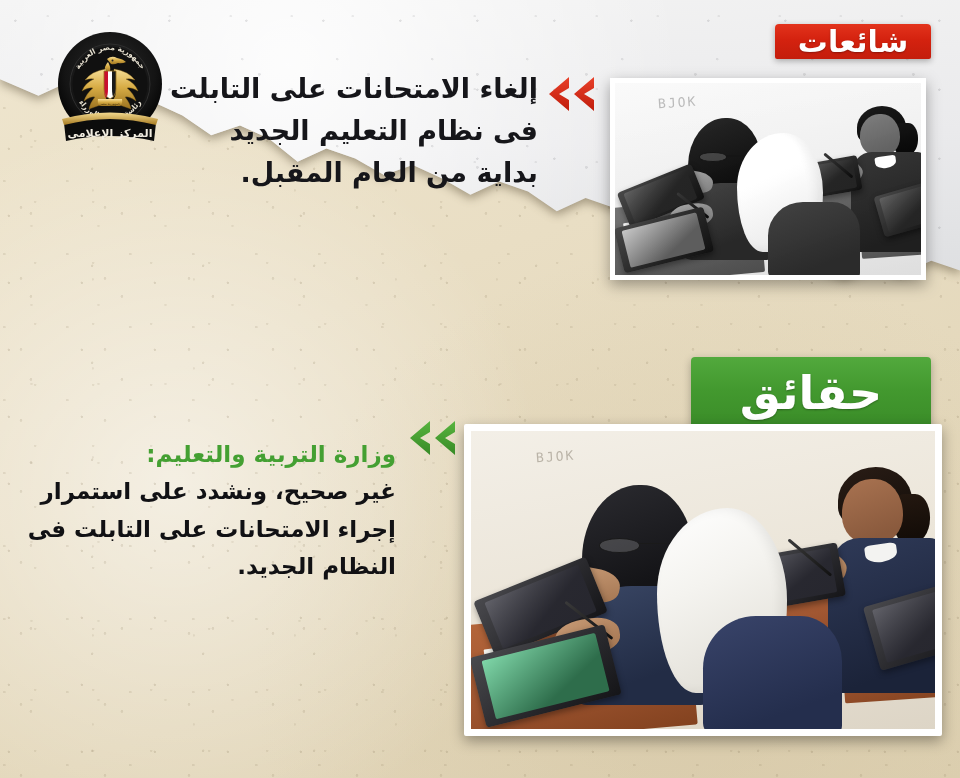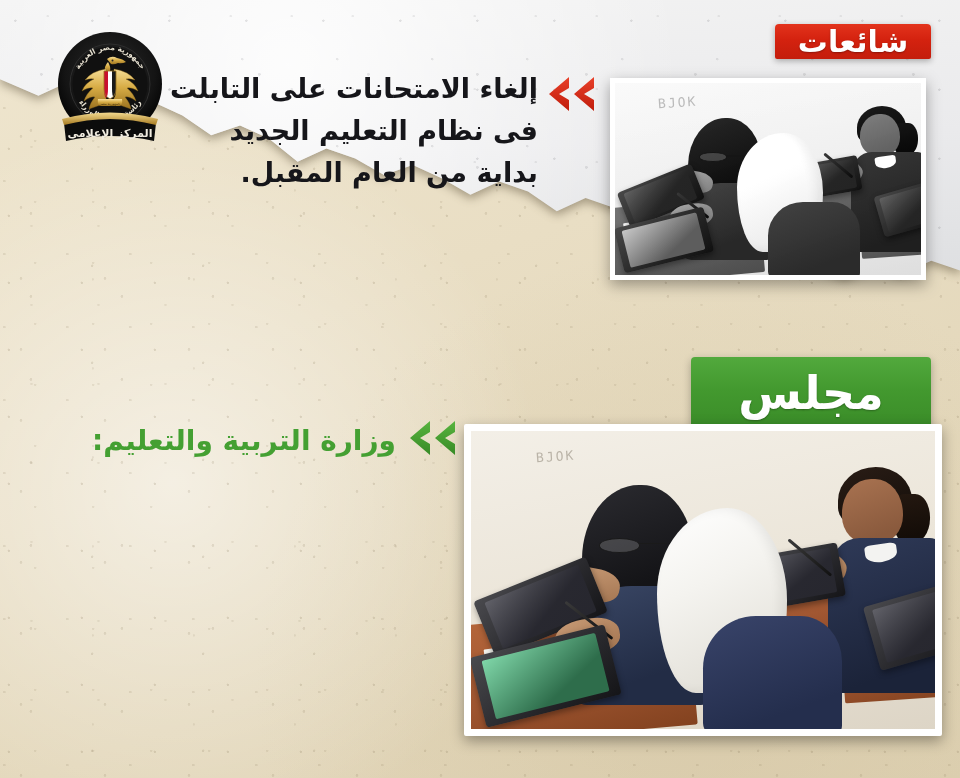--- a/index.html
+++ b/index.html
@@ -291,23 +291,23 @@
     font-weight: 700;
   }
   .text-rumors {
     left: 170px; top: 68px;
     width: 368px;
     font-size: 27px;
     color: #16161a;
     letter-spacing: -0.2px;
   }
   .text-facts {
-    left: 8px; top: 418px;
+    left: 8px; top: 436px;
     width: 388px;
-    font-size: 28px;
+    font-size: 23px;
     color: #111114;
     line-height: 1.62;
     letter-spacing: -0.3px;
   }
   .ministry { color: #44a032; }
   .fact-body { display:block; }
 </style>
 </head>
 <body>
 
@@ -428,21 +428,21 @@
           <stop offset="100%" stop-color="#c01c0b"></stop>
         </linearGradient>
       </defs>
       <path d="M 21 1 L 21 12 L 11 18 L 21 24 L 21 35 L 1 18 Z" fill="url(#cr)"></path>
       <path d="M 46 1 L 46 12 L 36 18 L 46 24 L 46 35 L 26 18 Z" fill="url(#cr)"></path>
     </svg>
   </div>
 
   <div class="text-block text-rumors">إلغاء الامتحانات على التابلت فى نظام التعليم الجديد بداية من العام المقبل.</div>
 
-  <div class="badge badge-facts">مجلس</div>
+  <div class="badge badge-facts">حقائق</div>
 
   <div class="photo photo-facts">
     <div class="photo-inner">
       <div class="wall"></div>
       <div class="wall-scribble">BJOK</div>
 
       <div class="desk desk-front"></div>
       <div class="desk desk-mid"></div>
       <div class="desk desk-right"></div>
 
@@ -484,15 +484,16 @@
           <stop offset="100%" stop-color="#378a26"></stop>
         </linearGradient>
       </defs>
       <path d="M 21 1 L 21 12 L 11 18 L 21 24 L 21 35 L 1 18 Z" fill="url(#cg)"></path>
       <path d="M 46 1 L 46 12 L 36 18 L 46 24 L 46 35 L 26 18 Z" fill="url(#cg)"></path>
     </svg>
   </div>
 
   <div class="text-block text-facts">
     <span class="ministry">وزارة التربية والتعليم:</span>
+    <span class="fact-body">غير صحيح، ونشدد على استمرار إجراء الامتحانات على التابلت فى النظام الجديد.</span>
   </div>
 
 </div>
 
 </body></html>

